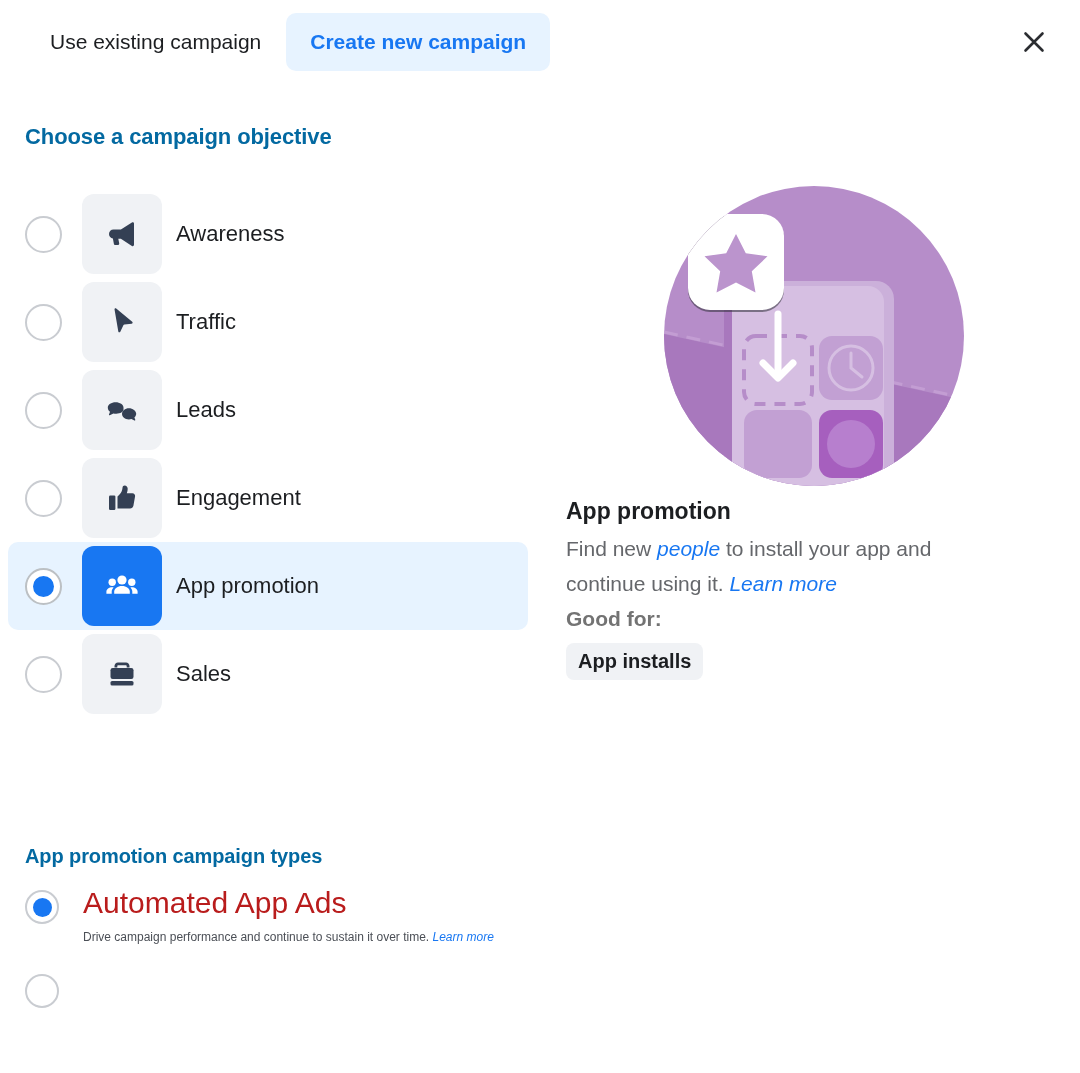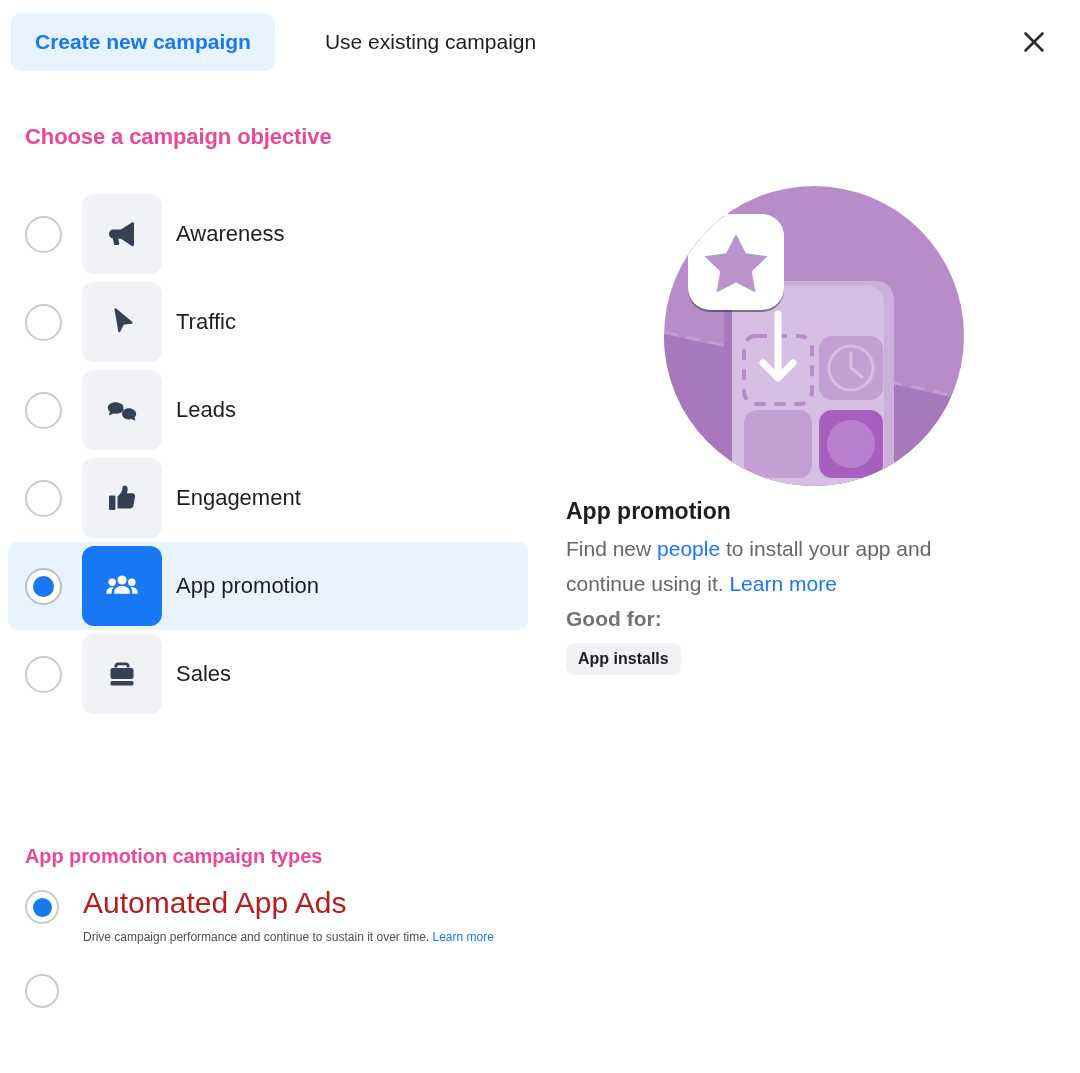--- a/index.html
+++ b/index.html
@@ -62,21 +62,21 @@
     cursor: pointer;
   }
   .close-btn svg { display: block; }
 
   
   .section-title {
     position: absolute;
     left: 25px;
     font-size: 22px;
     font-weight: bold;
-    color: #ec4899;
+    color: #0369a1;
     letter-spacing: -0.1px;
   }
   #objective-title { top: 124px; }
   #types-title { top: 845px; font-size: 20px; }
 
   
   .objective-list {
     position: absolute;
     left: 8px; top: 190px;
     width: 520px;
@@ -151,33 +151,33 @@
     font-weight: bold;
     color: #1c1e21;
   }
   .detail-desc {
     margin-top: 6px;
     font-size: 21px;
     line-height: 35px;
     color: #65676b;
     max-width: 450px;
   }
-  .link { color: #1877f2; cursor: pointer; }
+  .link { color: #1877f2; cursor: pointer; font-style: italic; }
   .goodfor {
     margin-top: 6px;
     font-size: 21px;
     font-weight: bold;
     color: #737373;
   }
   .pill-list { margin-top: 12px; }
   .pill {
     display: inline-block;
     background: #f0f2f5;
     color: #1c1e21;
-    font-size: 16px;
+    font-size: 20px;
     font-weight: bold;
     border-radius: 8px;
     padding: 7px 12px;
     margin-bottom: 13px;
     white-space: nowrap;
   }
   .pill-row { display: block; }
 
   
   .types {
@@ -222,22 +222,22 @@
     color: #4b4f56;
     line-height: 26px;
   }
 </style>
 </head>
 <body>
 
 <div id="root">
 
   <div class="tabbar">
+    <div class="tab tab-inactive">Use existing campaign</div>
     <div class="tab tab-active">Create new campaign</div>
-    <div class="tab tab-inactive">Use existing campaign</div>
   </div>
 
   <div class="close-btn">
     <span>
       <svg width="26" height="26" viewBox="0 0 26 26">
         <path d="M4.5 4.5 L21.5 21.5 M21.5 4.5 L4.5 21.5" stroke="#2b2d31" stroke-width="2.6" stroke-linecap="round"></path>
       </svg>
     </span>
   </div>
 

